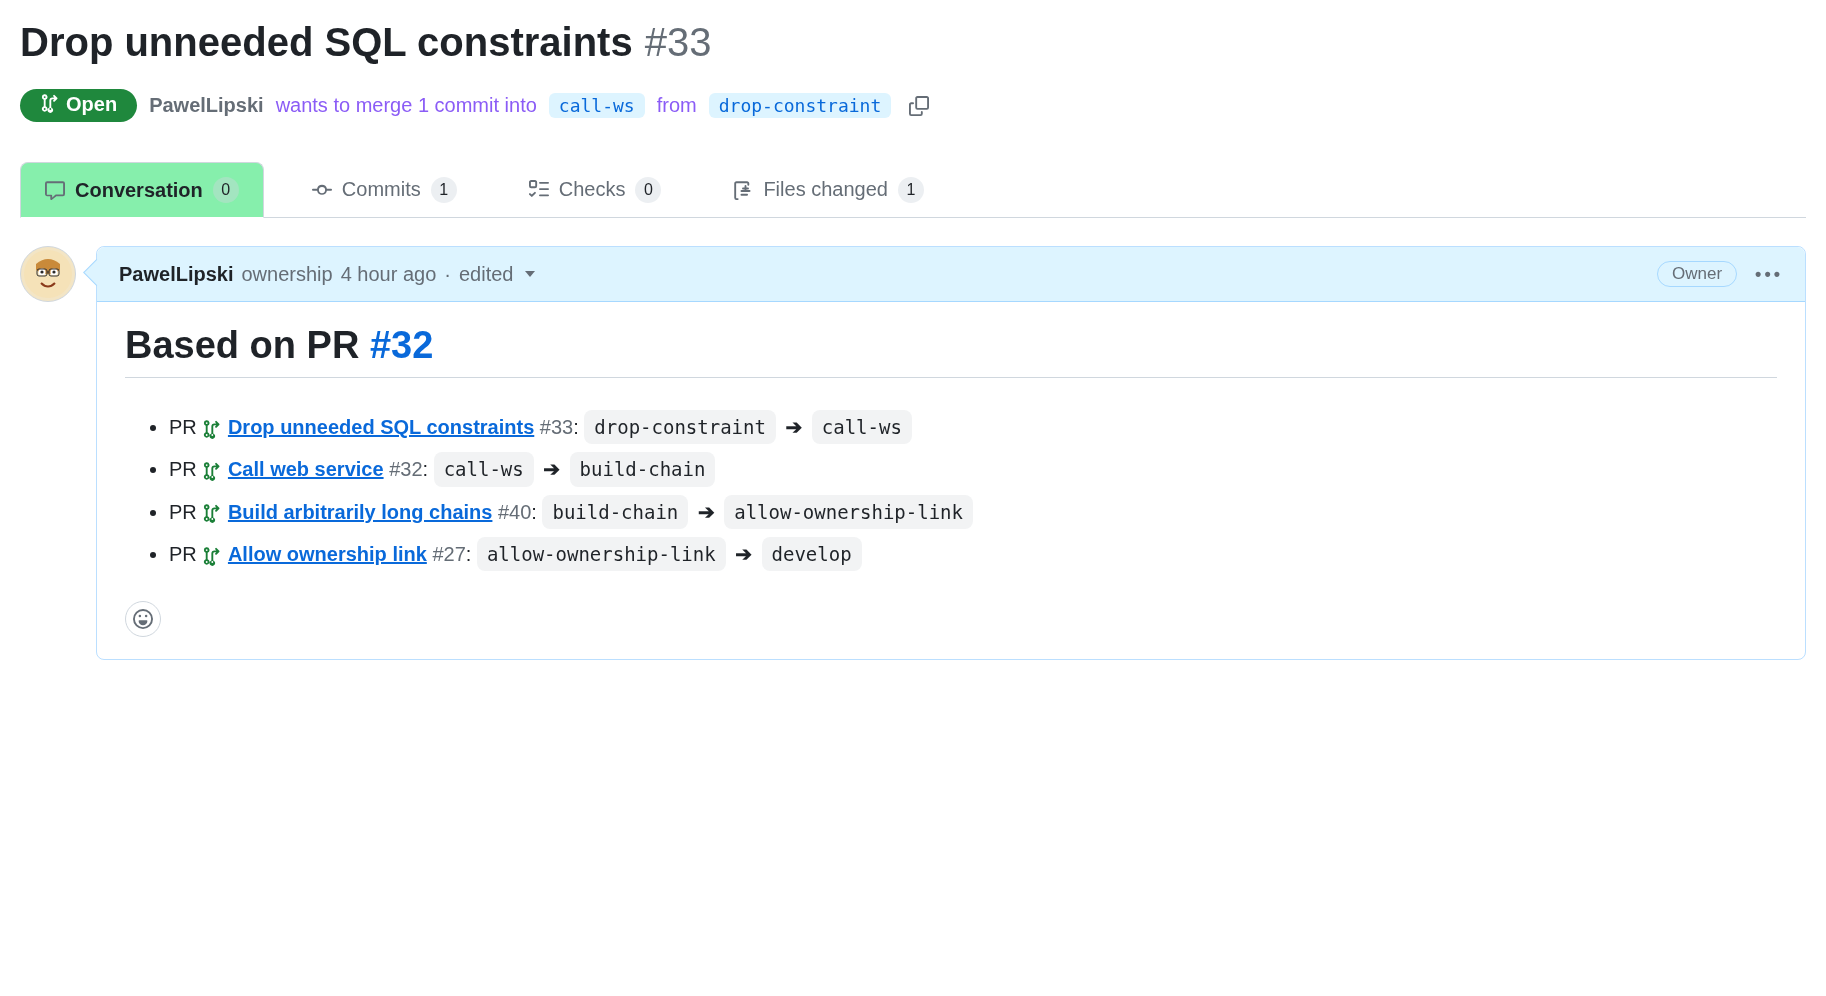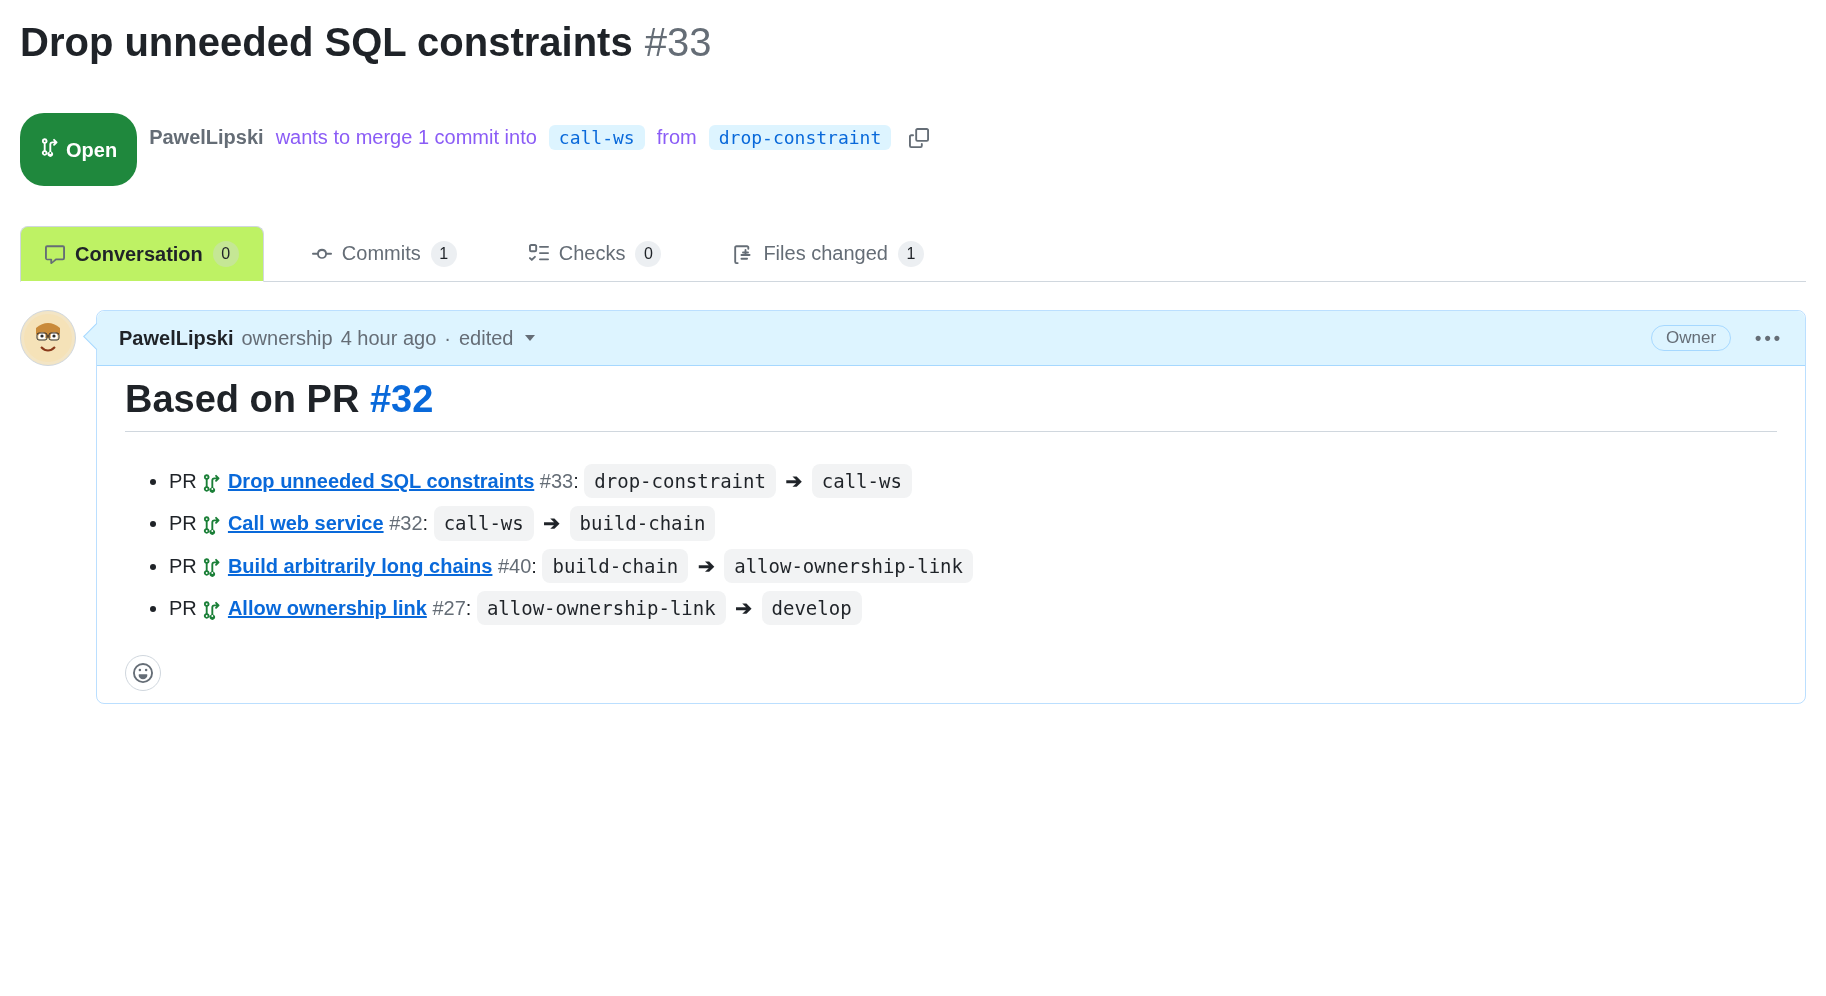--- a/index.html
+++ b/index.html
@@ -27,29 +27,28 @@
     }
     .meta-row {
       display: flex;
       align-items: center;
       gap: 12px;
       margin-bottom: 40px;
       font-size: 20px;
     }
     .state-badge {
       display: inline-flex;
-      align-items: flex-end;
+      align-items: flex-start;
       gap: 6px;
       background: #1f883d;
       color: #ffffff;
-      padding: 24px 20px;
+      padding: 4px 20px;
       border-radius: 24px;
       font-weight: 600;
       font-size: 20px;
-      margin-top: 24px;
     }
     .state-badge svg { fill: #ffffff; }
     .author-link {
       font-weight: 600;
       color: #656d76;
     }
     .meta-text {
       color: #8b5cf6;
     }
     .branch-badge {
@@ -76,21 +75,21 @@
       display: flex;
       align-items: center;
       gap: 10px;
       padding: 14px 24px;
       font-size: 20px;
       color: #656d76;
       cursor: pointer;
       margin-right: 24px;
     }
     .tab.active {
-      background: #bef264;
+      background: #86efac;
       border: 1px solid #d0d7de;
       border-bottom: 1px solid #ffffff;
       border-radius: 8px 8px 0 0;
       margin-bottom: -1px;
       color: #1f2328;
       font-weight: 600;
     }
     .tab-counter {
       display: inline-flex;
       min-width: 26px;
@@ -158,39 +157,39 @@
       gap: 8px;
       z-index: 1;
     }
     .comment-header .commenter {
       font-weight: 600;
       color: #1f2328;
     }
     .comment-header .right {
       display: flex;
       align-items: center;
-      gap: 24px;
+      gap: 18px;
     }
     .owner-badge {
       border: 1px solid #54aeff66;
       color: #656d76;
       padding: 2px 14px;
       border-radius: 18px;
       font-size: 17px;
       font-weight: 500;
     }
     .kebab {
       color: #656d76;
       font-weight: bold;
       letter-spacing: 3px;
       cursor: pointer;
       font-size: 18px;
     }
     .comment-body {
-      padding: 12px 28px;
+      padding: 22px 28px;
       font-size: 20px;
       color: #1f2328;
     }
     .comment-body h1.based {
       font-size: 38px;
       font-weight: 800;
       padding-bottom: 10px;
       border-bottom: 1px solid #d0d7de;
       margin-bottom: 28px;
     }

